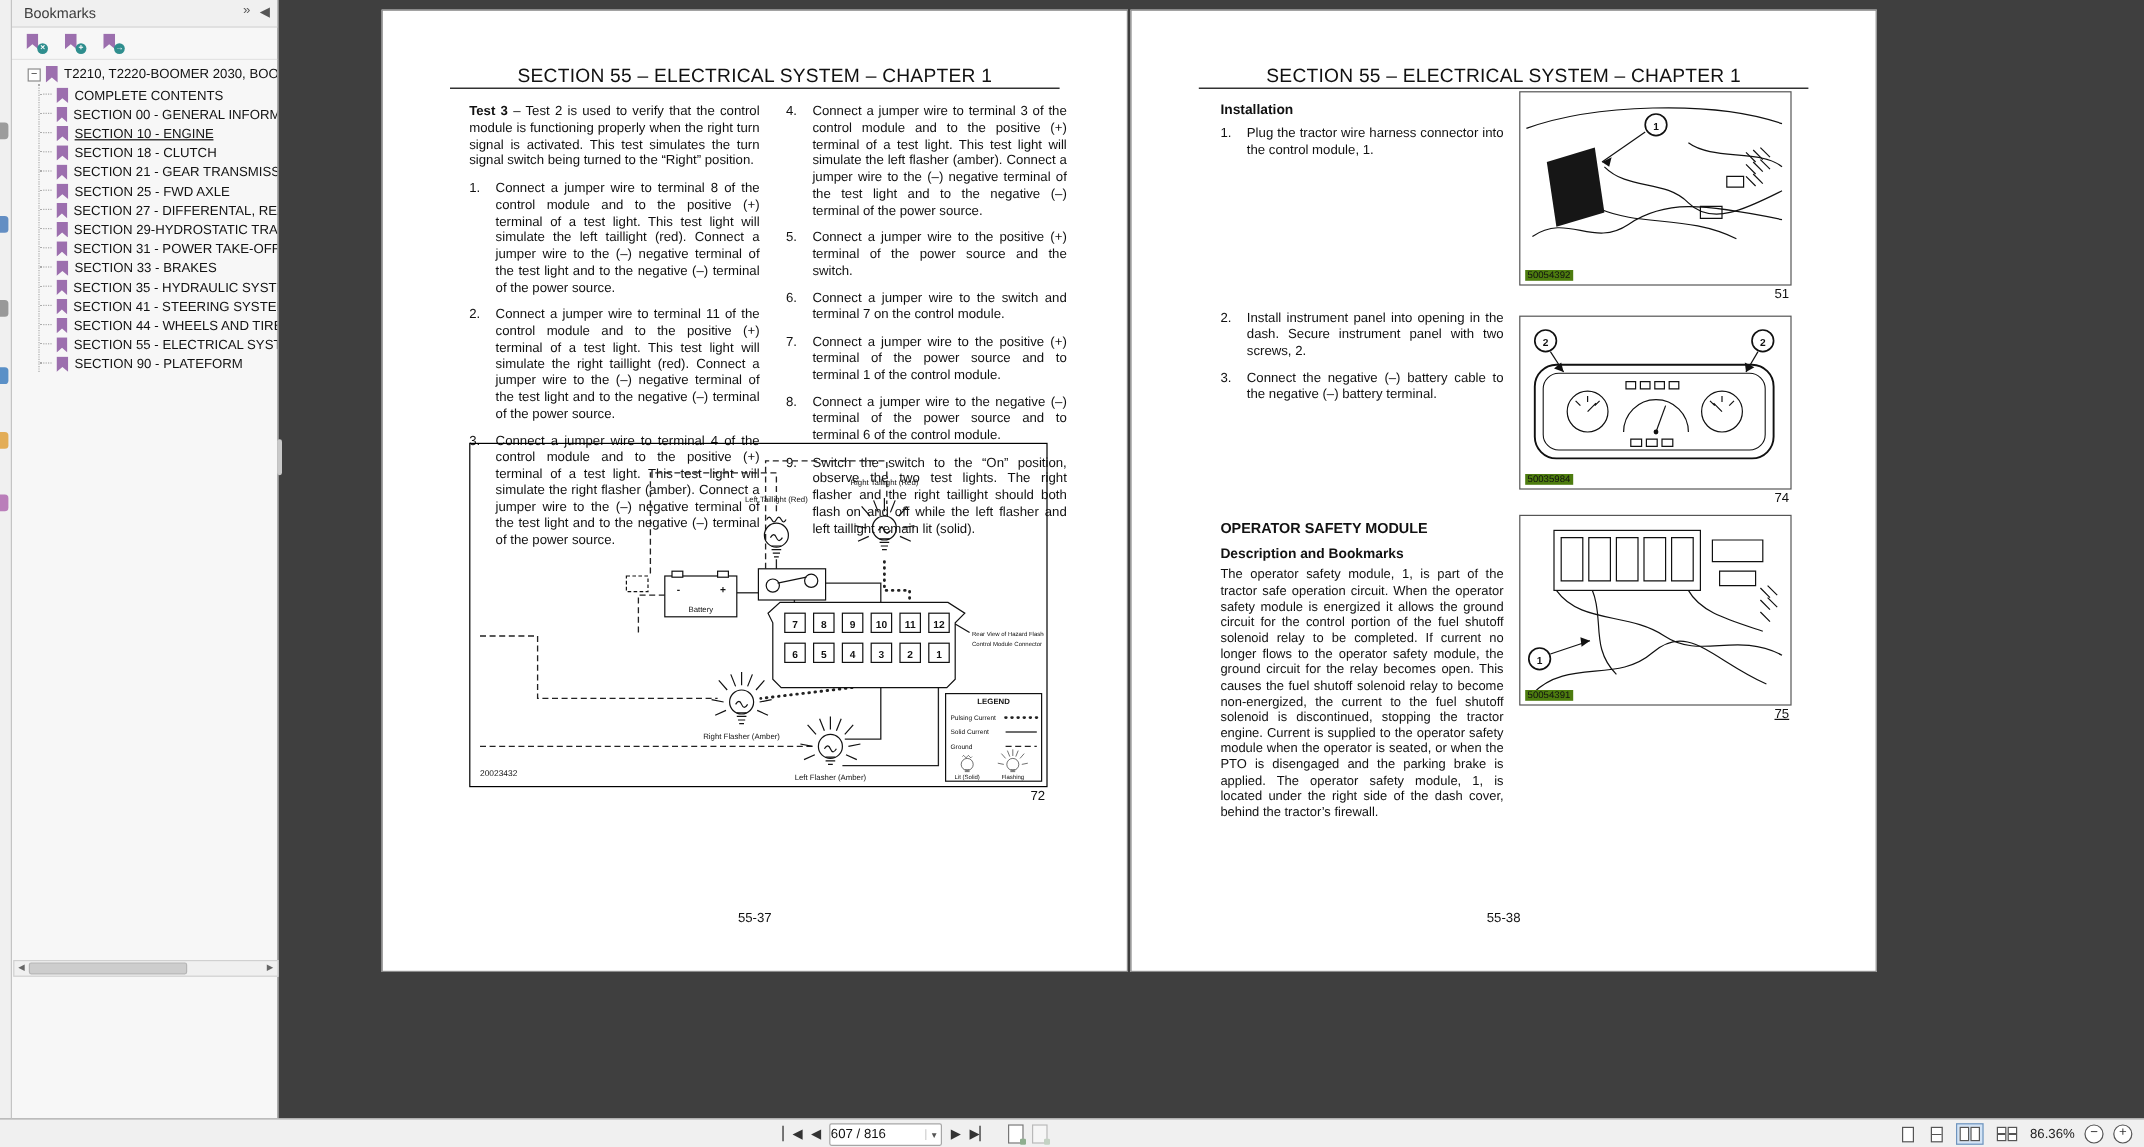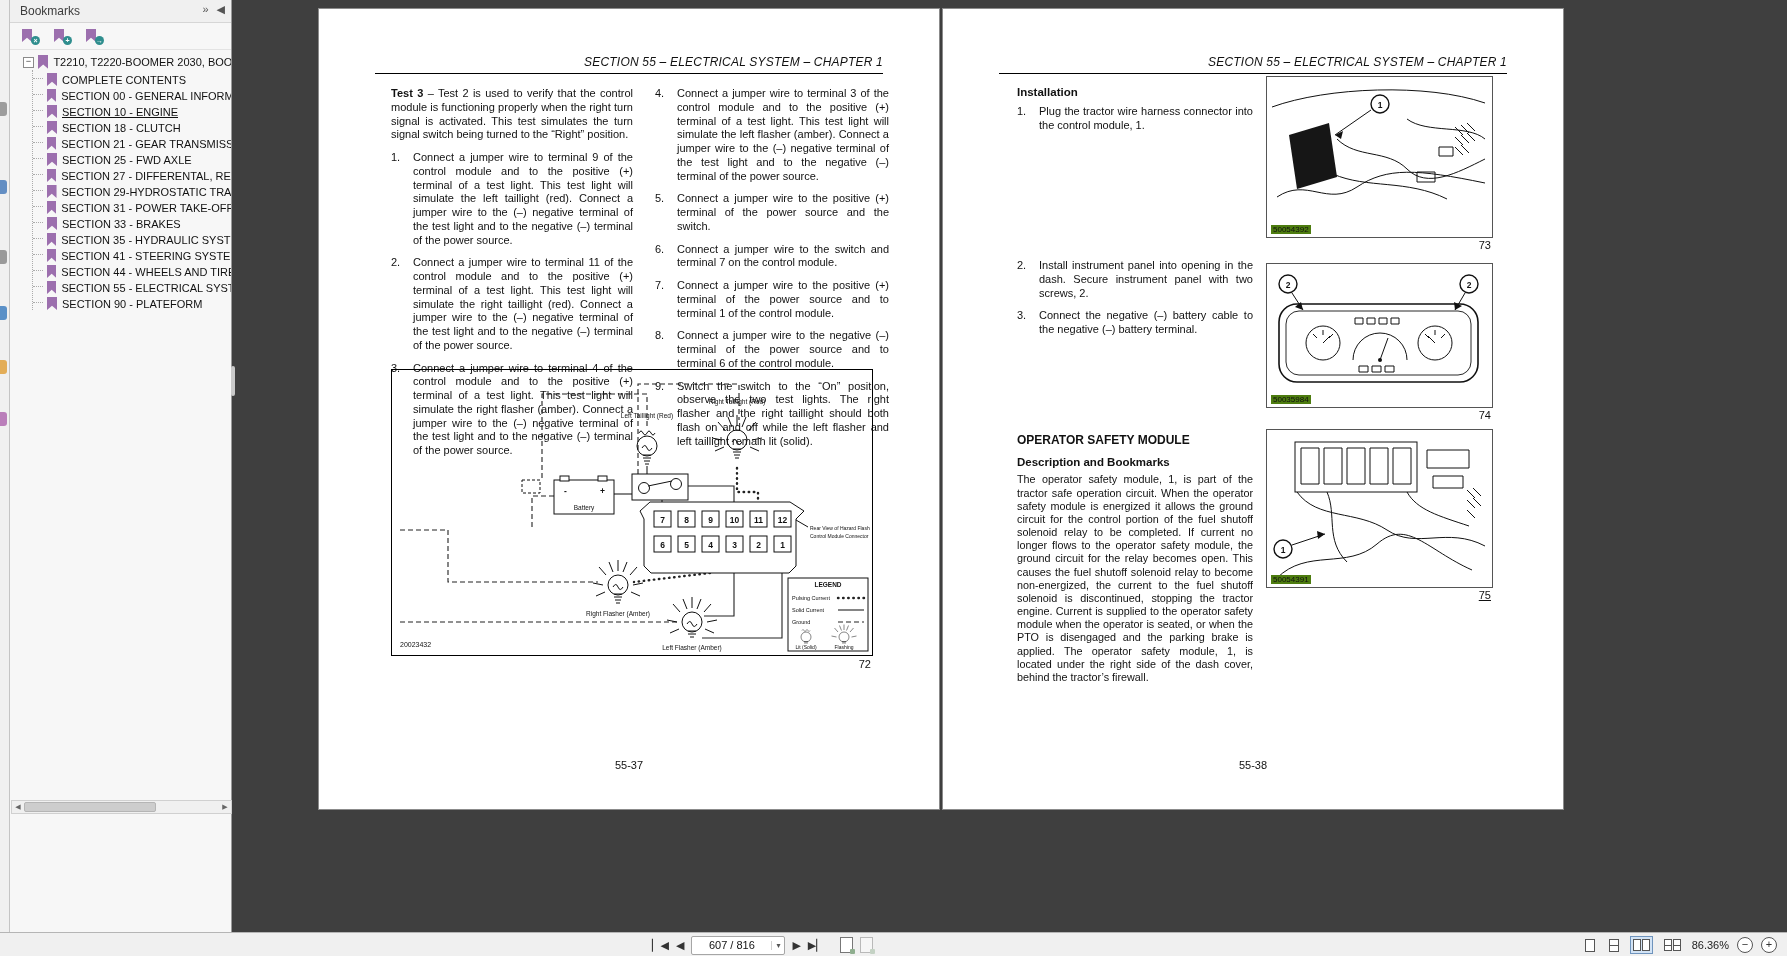--- a/index.html
+++ b/index.html
@@ -31,21 +31,21 @@
   .child::before{content:"";position:absolute;left:0;top:8px;width:10px;border-top:1px dotted #ababab;}
   .child.active .lbl{text-decoration:underline;}
   .hscroll{position:absolute;left:1px;top:800px;width:219px;height:12px;background:#f0f0f0;border:1px solid #d0d0d0;display:flex;align-items:center;}
   .harrow{width:12px;height:10px;font-size:7px;color:#666;text-align:center;line-height:10px;cursor:pointer;}
   .hthumb{height:8px;width:130px;background:#cdcdcd;border:1px solid #b5b5b5;border-radius:2px;cursor:pointer;}
   .splitter{position:absolute;left:231px;top:0;width:5px;height:932px;cursor:col-resize;z-index:7;}
   .grip{position:absolute;left:0;top:366px;width:4px;height:30px;background:#c9c9c9;border-radius:2px;}
   
   .page{position:absolute;top:8px;width:620px;height:800px;background:#ffffff;border:1px solid #8b8b8b;color:#111;}
   .page-l{left:318px;} .page-r{left:942px;}
-  .phead{position:absolute;top:46px;left:56px;right:56px;text-align:right;font-size:12px;font-style:italic;letter-spacing:.2px;}
+  .phead{position:absolute;top:46px;left:56px;right:56px;text-align:center;font-size:16px;letter-spacing:.2px;}
   .phead-rule{position:absolute;top:64px;left:56px;right:56px;border-top:1px solid #000;}
   .pnum{position:absolute;top:750px;left:0;width:100%;text-align:center;font-size:11px;}
   .col{position:absolute;font-size:11px;line-height:1.25;}
   .para{text-align:justify;}
   .li{display:flex;margin-top:9px;}
   .li .n{flex:0 0 14px;margin-right:8px;}
   .li .tx{flex:1;text-align:justify;}
   b{font-weight:bold;}
   
   .fig-wire{position:absolute;left:72px;top:360px;width:480px;height:285px;border:1px solid #000;}
@@ -66,21 +66,21 @@
   .photo svg{display:block;}
   .pcode{position:absolute;left:4px;bottom:3px;font-size:8px;background:#4d7c0f;padding:0 2px;}
   .fignum-r{position:absolute;left:323px;width:225px;text-align:right;font-size:11px;}
   .heading{font-weight:bold;font-size:11.5px;}
   .heading2{font-weight:bold;font-size:12px;}
   
   .statusbar{position:absolute;left:0;top:932px;width:1787px;height:24px;background:#f0f0f0;border-top:1px solid #b5b5b5;z-index:8;}
   .nav{position:absolute;left:652px;top:2px;display:flex;gap:7px;align-items:center;height:20px;}
   .sbtn{font-size:11px;color:#333;cursor:pointer;line-height:18px;}
   .pagebox{width:92px;height:17px;background:#fff;border:1px solid #a6a6a6;border-radius:2px;display:flex;align-items:center;cursor:text;}
-  .pagebox .pval{flex:1;text-align:center;font-size:11px;color:#111;}
+  .pagebox .pval{flex:1;font-size:11px;color:#111;}
   .pagebox .caret{flex:0 0 12px;font-size:8px;color:#555;text-align:center;border-left:1px solid #d0d0d0;cursor:pointer;}
   .mini-page{position:relative;width:11px;height:14px;border:1px solid #777;background:#fff;cursor:pointer;}
   .mini-page::after{content:"";position:absolute;right:-3px;bottom:-2px;width:5px;height:5px;background:#8fae8f;border-radius:1px;}
   .mini-page.dim{opacity:.45;}
   .zoomc{position:absolute;right:10px;top:2px;display:flex;gap:8px;align-items:center;height:20px;}
   .vic{display:flex;gap:1px;align-items:center;padding:2px;cursor:pointer;border:1px solid transparent;}
   .vic .pg1{width:8px;height:11px;border:1px solid #555;background:#fff;}
   .vic .pg2{width:6px;height:10px;border:1px solid #555;background:#fff;}
   .vic .lined{background:linear-gradient(#fff 45%,#555 45%,#555 55%,#fff 55%);}
   .vic.sel{border:1px solid #6f94bd;background:#d2e3f5;}
@@ -206,21 +206,21 @@
   <div class="page page-l">
     <div class="phead">SECTION 55 – ELECTRICAL SYSTEM – CHAPTER 1</div>
     <div class="phead-rule"></div>
 
     <div class="col para" style="left:72px;top:78px;width:242px;">
       <b>Test 3</b><span> – Test 2 is used to verify that the control module is functioning properly when the right turn signal is activated. This test simulates the turn signal switch being turned to the “Right” position.</span>
     </div>
     <div class="col" style="left:72px;top:133px;width:242px;">
       <div class="li">
           <span class="n">1.</span>
-          <span class="tx">Connect a jumper wire to terminal 9 of the control module and to the positive (+) terminal of a test light. This test light will simulate the left taillight (red). Connect a jumper wire to the (–) negative terminal of the test light and to the negative (–) terminal of the power source.</span>
+          <span class="tx">Connect a jumper wire to terminal 8 of the control module and to the positive (+) terminal of a test light. This test light will simulate the left taillight (red). Connect a jumper wire to the (–) negative terminal of the test light and to the negative (–) terminal of the power source.</span>
         </div>
       <div class="li">
           <span class="n">2.</span>
           <span class="tx">Connect a jumper wire to terminal 11 of the control module and to the positive (+) terminal of a test light. This test light will simulate the right taillight (red). Connect a jumper wire to the (–) negative terminal of the test light and to the negative (–) terminal of the power source.</span>
         </div>
       <div class="li">
           <span class="n">3.</span>
           <span class="tx">Connect a jumper wire to terminal 4 of the control module and to the positive (+) terminal of a test light. This test light will simulate the right flasher (amber). Connect a jumper wire to the (–) negative terminal of the test light and to the negative (–) terminal of the power source.</span>
         </div>
     </div>
@@ -416,21 +416,21 @@
           <path d="M188,50 l8,8 M194,48 l8,8 M200,46 l8,8 M188,60 l8,8 M194,58 l8,8 M200,56 l8,8 M188,70 l8,8 M194,68 l8,8"></path>
         </g>
         <polygon points="22,58 62,46 70,100 30,112" fill="#161616"></polygon>
         <path class="ln" d="M104,33 L68,58" stroke-width="1.4"></path>
         <polygon points="68,58 76,54 74,62" fill="#111"></polygon>
         <circle cx="113" cy="27" r="9" fill="#fff" stroke="#111" stroke-width="1.4"></circle>
         <text class="t8 mid" x="113" y="31">1</text>
       </svg>
       <span class="pcode">50054392</span>
     </div>
-    <div class="fignum-r" style="top:230px;">73</div>
+    <div class="fignum-r" style="top:230px;">51</div>
 
     <div class="photo" style="top:254px;height:143px;">
       <svg width="223" height="141" viewBox="0 0 223 141">
         <rect x="12" y="40" width="199" height="78" rx="18" fill="#fff" stroke="#111" stroke-width="1.6"></rect>
         <rect x="19" y="47" width="185" height="64" rx="13" fill="#fff" stroke="#111" stroke-width="0.9"></rect>
         <circle class="ln" cx="56" cy="79" r="17" fill="#fff"></circle>
         <path class="ln" d="M46,70 l4,4 M56,66 v5 M66,70 l-4,4 M56,79 l7,-7"></path>
         <circle class="ln" cx="168" cy="79" r="17" fill="#fff"></circle>
         <path class="ln" d="M158,70 l4,4 M168,66 v5 M178,70 l-4,4 M168,79 l-7,-7"></path>
         <path class="ln" d="M86,96 A27,27 0 0 1 140,96"></path>

